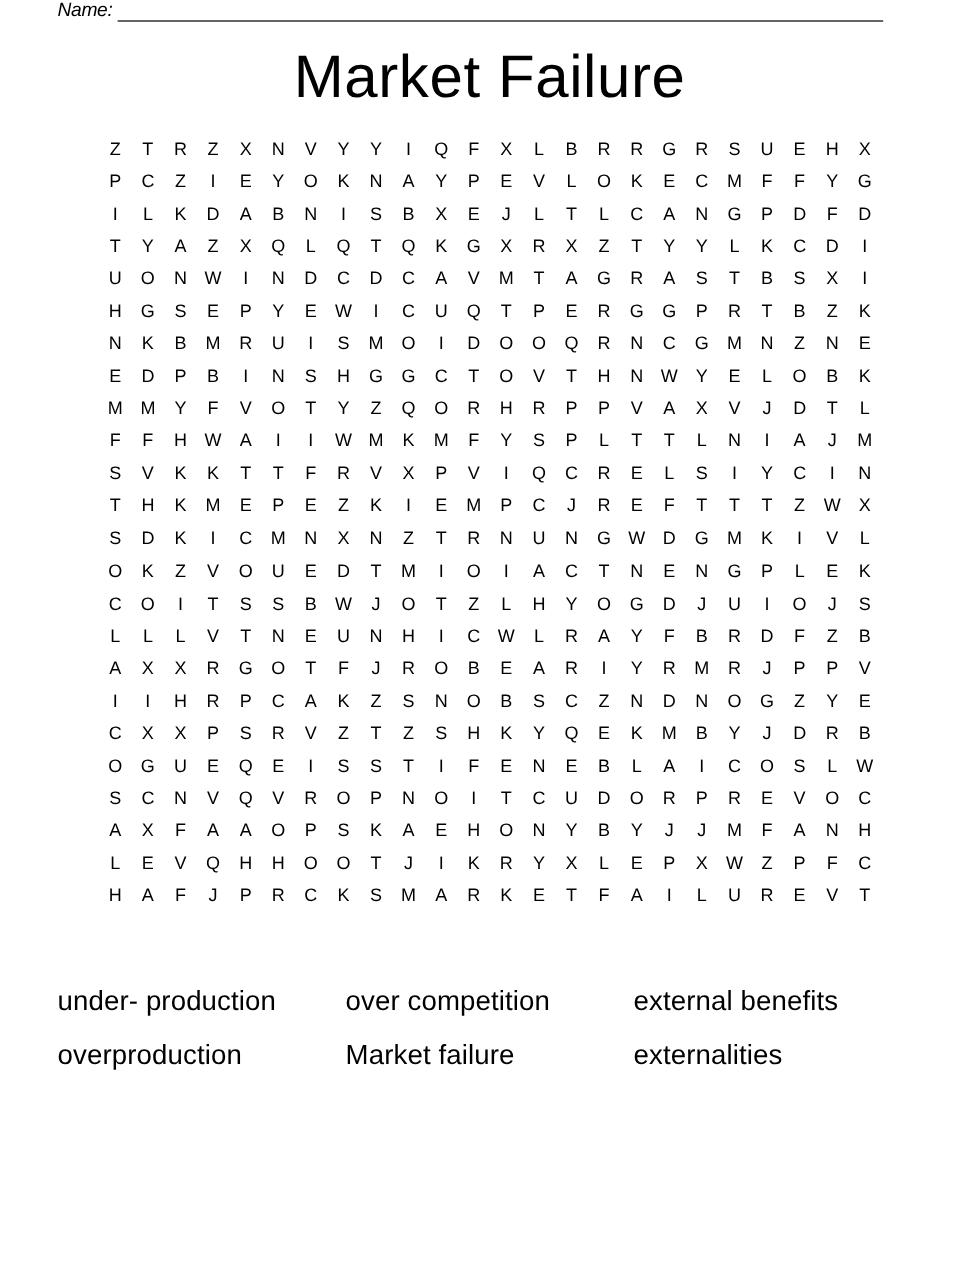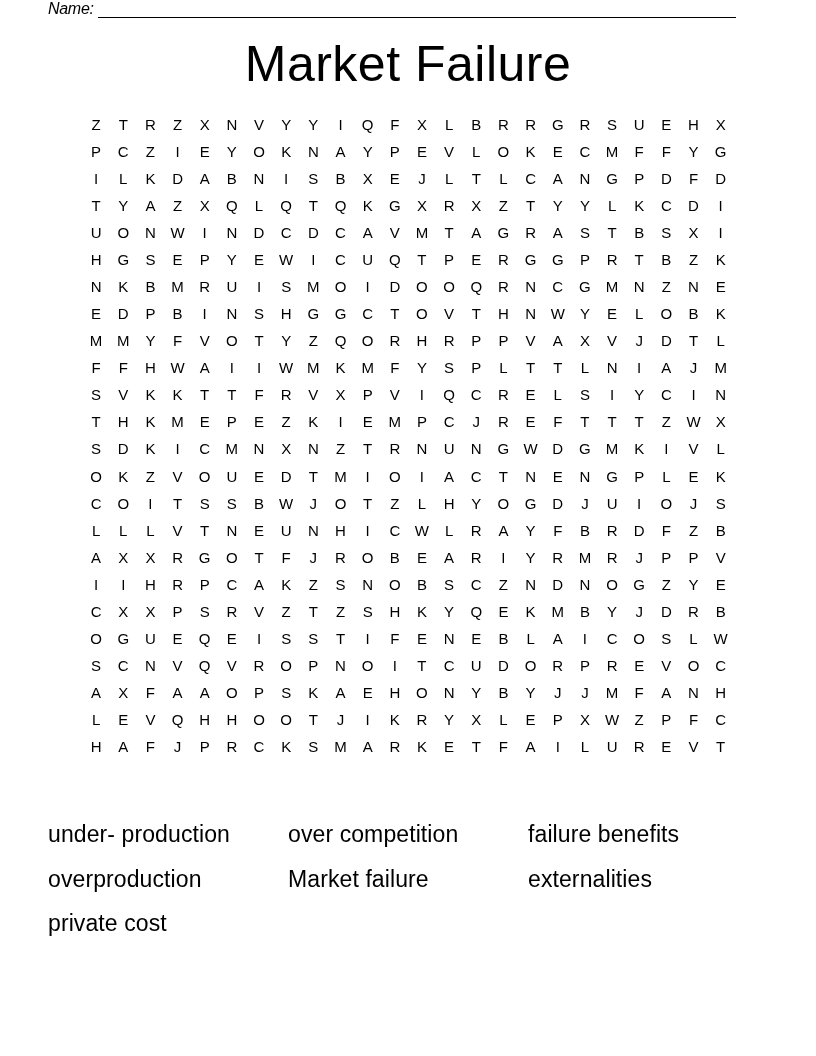--- a/index.html
+++ b/index.html
@@ -603,18 +603,17 @@
     <div class="cell">U</div>
     <div class="cell">R</div>
     <div class="cell">E</div>
     <div class="cell">V</div>
     <div class="cell">T</div>
   </div>
 
 <div class="words" id="words">
     <div class="word">under- production</div>
     <div class="word">over competition</div>
-    <div class="word">failure benefits</div>
+    <div class="word">external benefits</div>
     <div class="word">overproduction</div>
     <div class="word">Market failure</div>
     <div class="word">externalities</div>
-    <div class="word">private cost</div>
   </div>
 
 </body></html>

